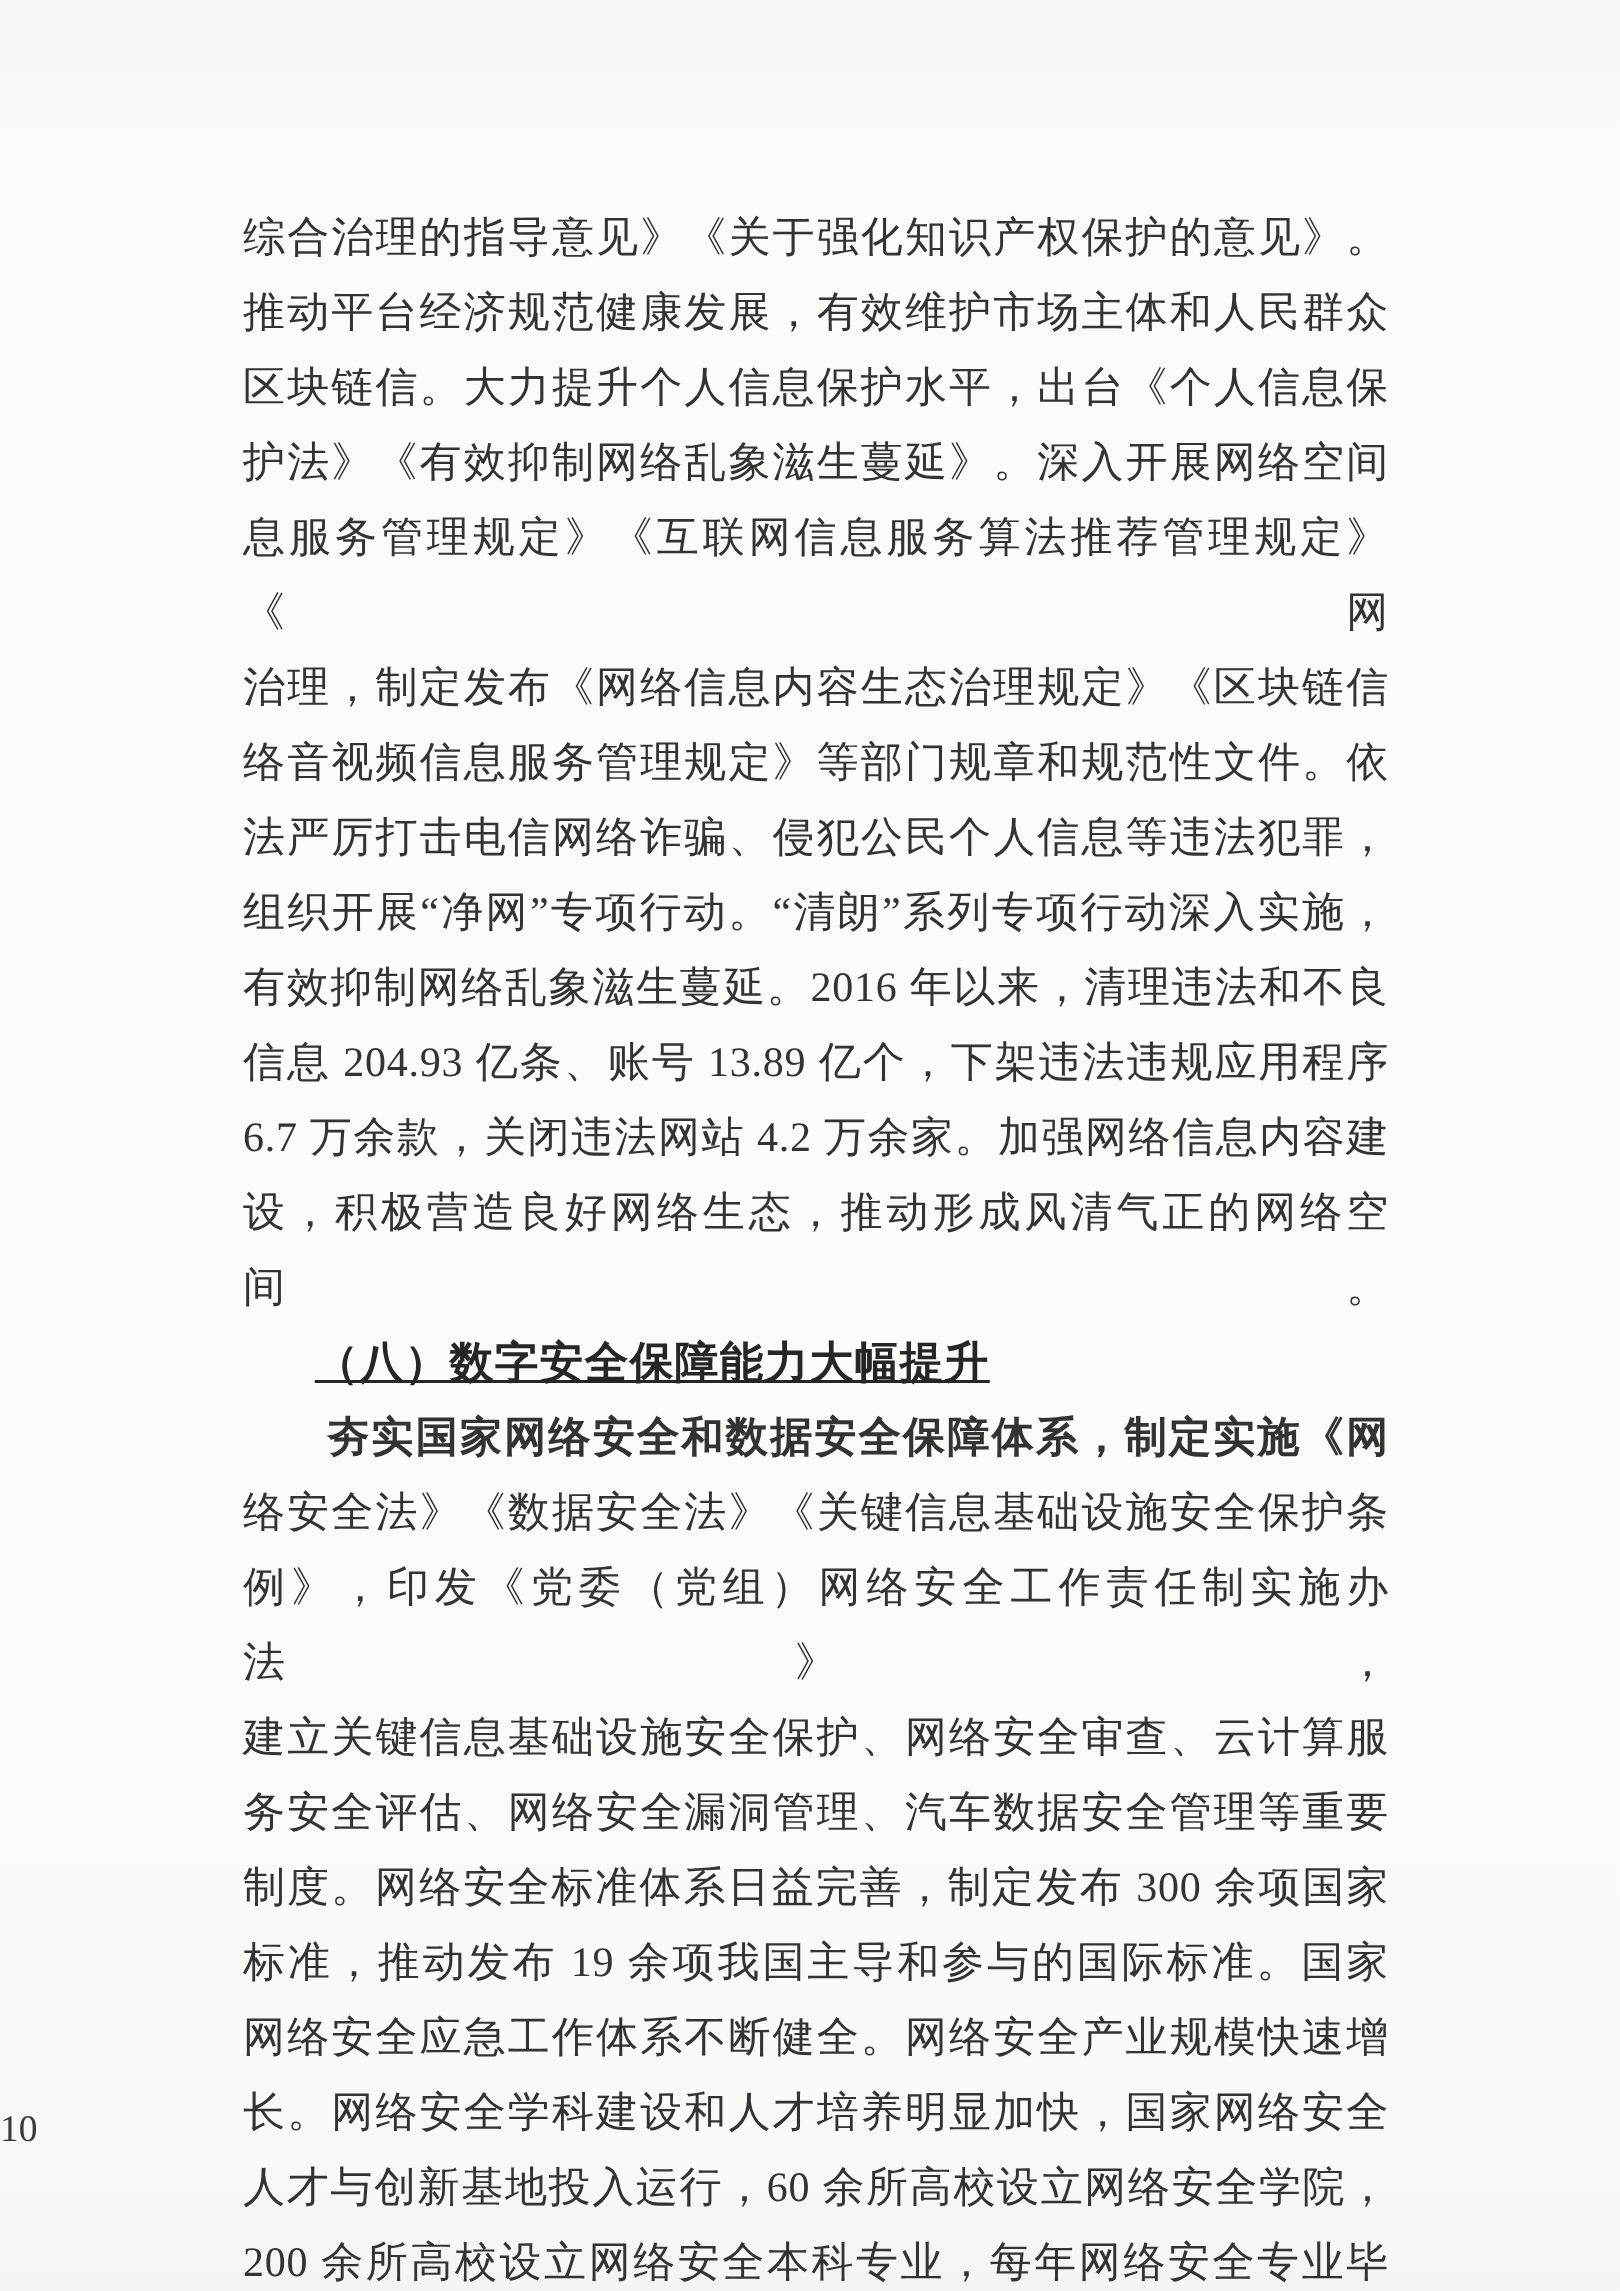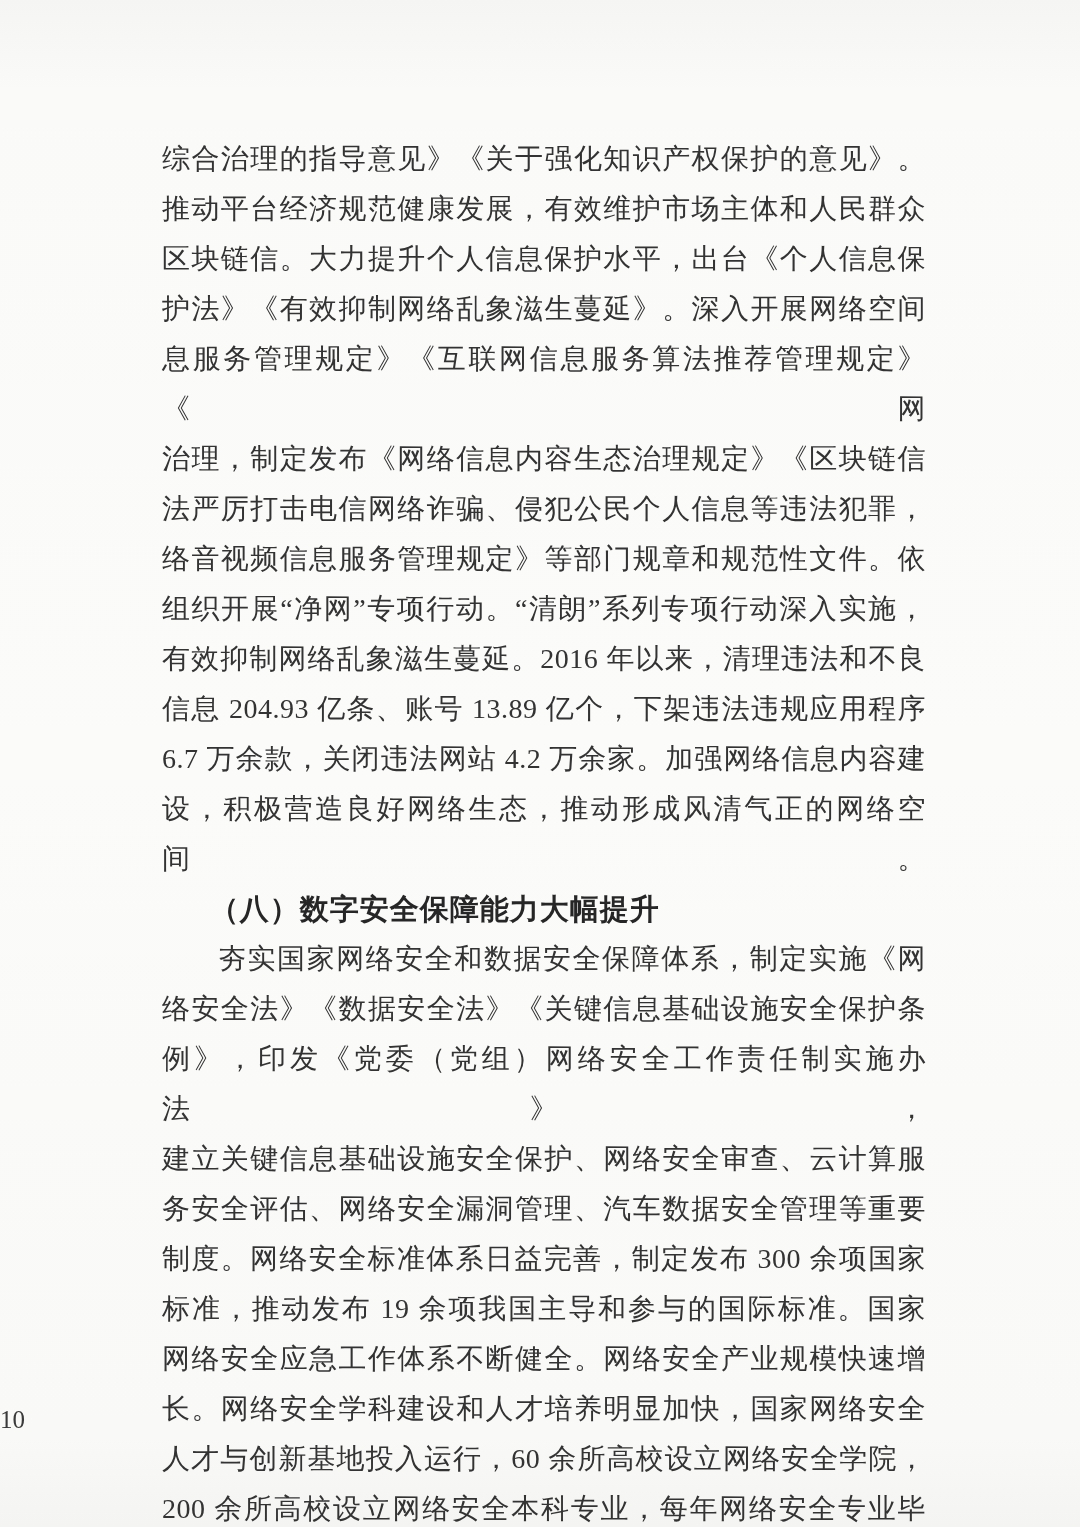--- a/index.html
+++ b/index.html
@@ -30,30 +30,32 @@
     font-size: 28px;
     line-height: 50px;
     color: #333333;
     text-align: justify;
     text-align-last: justify;
     letter-spacing: 0.5px;
     white-space: normal;
   }
   .line.first-line {
     text-indent: 2em;
+    font-weight: bold;
   }
   .line.heading {
     margin: 0;
     font-size: 29px;
     font-weight: 700;
     color: #262626;
     text-align: left;
     text-align-last: left;
     text-indent: 1.65em;
     letter-spacing: 1px;
+    text-decoration: underline;
   }
   .page-number {
     position: absolute;
     left: 0;
     top: 1402px;
     width: 864px;
     text-align: left;
     font-size: 25px;
     line-height: 36px;
     color: #3a3a3a;
@@ -64,22 +66,22 @@
 
 <div class="page">
   <main class="text-block">
 
     <div class="line">综合治理的指导意见》《关于强化知识产权保护的意见》。</div>
     <div class="line">推动平台经济规范健康发展，有效维护市场主体和人民群众</div>
     <div class="line">区块链信。大力提升个人信息保护水平，出台《个人信息保</div>
     <div class="line">护法》《有效抑制网络乱象滋生蔓延》。深入开展网络空间</div>
     <div class="line">息服务管理规定》《互联网信息服务算法推荐管理规定》《网</div>
     <div class="line">治理，制定发布《网络信息内容生态治理规定》《区块链信</div>
+    <div class="line">络音视频信息服务管理规定》等部门规章和规范性文件。依</div>
     <div class="line">法严厉打击电信网络诈骗、侵犯公民个人信息等违法犯罪，</div>
-    <div class="line">络音视频信息服务管理规定》等部门规章和规范性文件。依</div>
     <div class="line">组织开展“净网”专项行动。“清朗”系列专项行动深入实施，</div>
     <div class="line">有效抑制网络乱象滋生蔓延。2016 年以来，清理违法和不良</div>
     <div class="line">信息 204.93 亿条、账号 13.89 亿个，下架违法违规应用程序</div>
     <div class="line">6.7 万余款，关闭违法网站 4.2 万余家。加强网络信息内容建</div>
     <div class="line">设，积极营造良好网络生态，推动形成风清气正的网络空间。</div>
 
     <h2 class="line heading">（八）数字安全保障能力大幅提升</h2>
 
     <div class="line first-line">夯实国家网络安全和数据安全保障体系，制定实施《网</div>
     <div class="line">络安全法》《数据安全法》《关键信息基础设施安全保护条</div>

